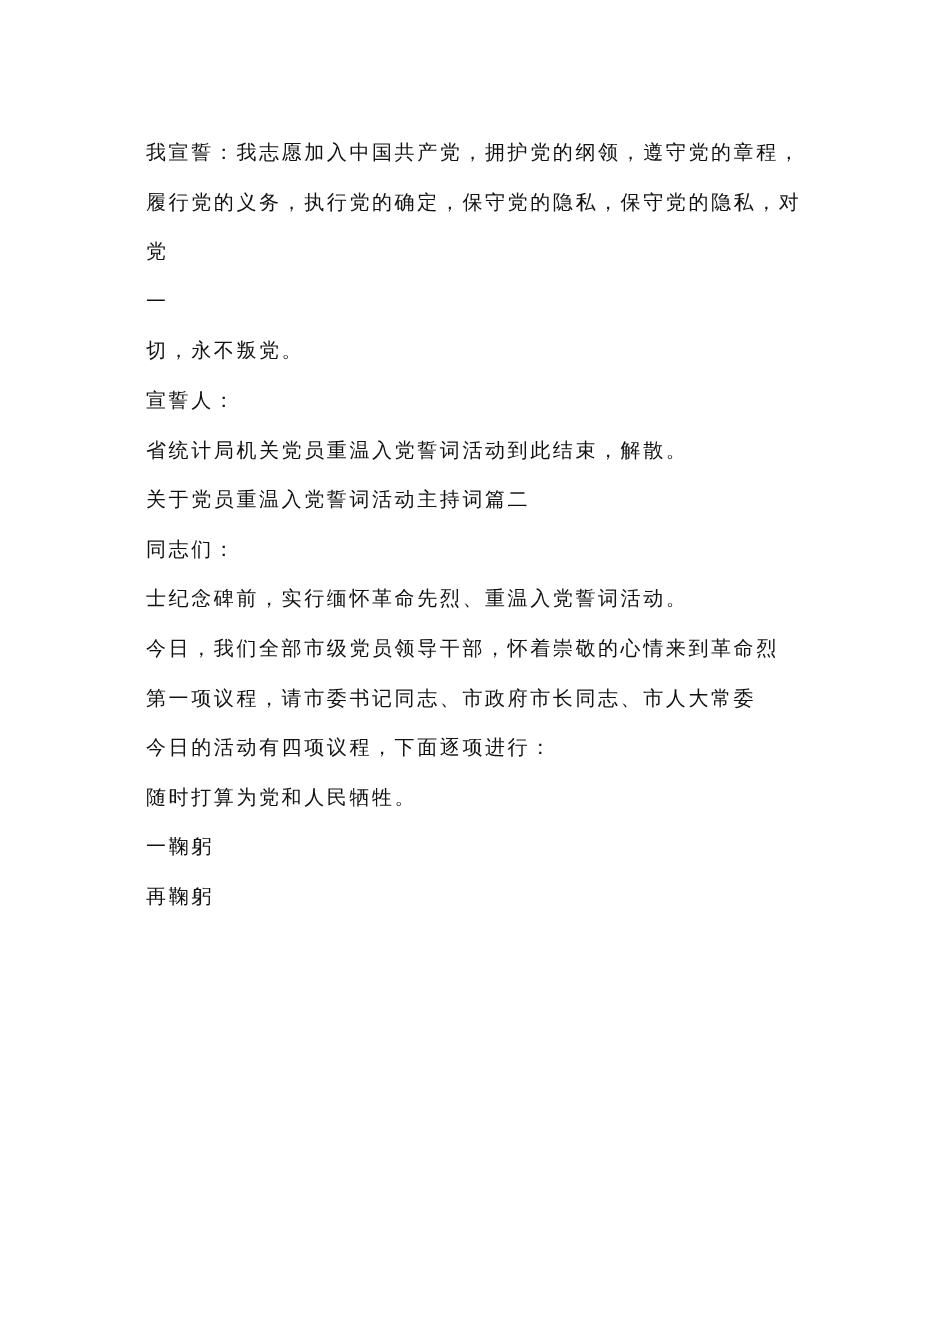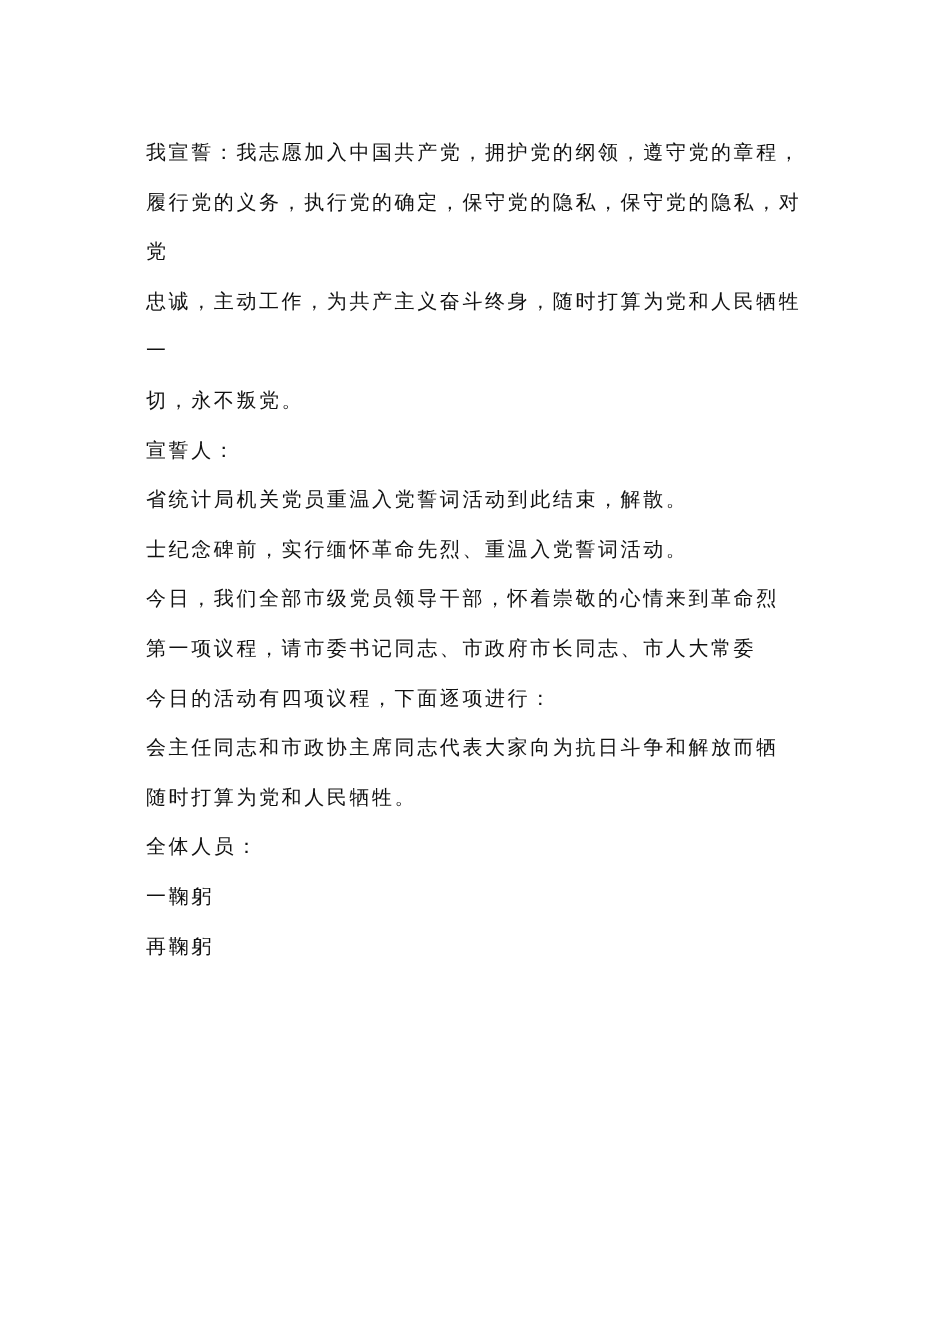--- a/index.html
+++ b/index.html
@@ -38,28 +38,27 @@
     }
   </style>
 </head>
 <body>
 
 <div class="page">
   <div class="content">
     <div class="line">我宣誓：我志愿加入中国共产党，拥护党的纲领，遵守党的章程，</div>
     <div class="line">履行党的义务，执行党的确定，保守党的隐私，保守党的隐私，对</div>
     <div class="line">党</div>
-    <div class="line">忠诚，主动工作，为共产主义奋斗终身，随时打算为党和人民牺牲</div>
     <div class="line">一</div>
     <div class="line">切，永不叛党。</div>
     <div class="line">宣誓人：</div>
     <div class="line">省统计局机关党员重温入党誓词活动到此结束，解散。</div>
+    <div class="line">关于党员重温入党誓词活动主持词篇二</div>
+    <div class="line">同志们：</div>
     <div class="line">士纪念碑前，实行缅怀革命先烈、重温入党誓词活动。</div>
     <div class="line">今日，我们全部市级党员领导干部，怀着崇敬的心情来到革命烈</div>
     <div class="line">第一项议程，请市委书记同志、市政府市长同志、市人大常委</div>
     <div class="line">今日的活动有四项议程，下面逐项进行：</div>
-    <div class="line">会主任同志和市政协主席同志代表大家向为抗日斗争和解放而牺</div>
     <div class="line">随时打算为党和人民牺牲。</div>
-    <div class="line">全体人员：</div>
     <div class="line">一鞠躬</div>
     <div class="line">再鞠躬</div>
   </div>
 </div>
 
 </body></html>

